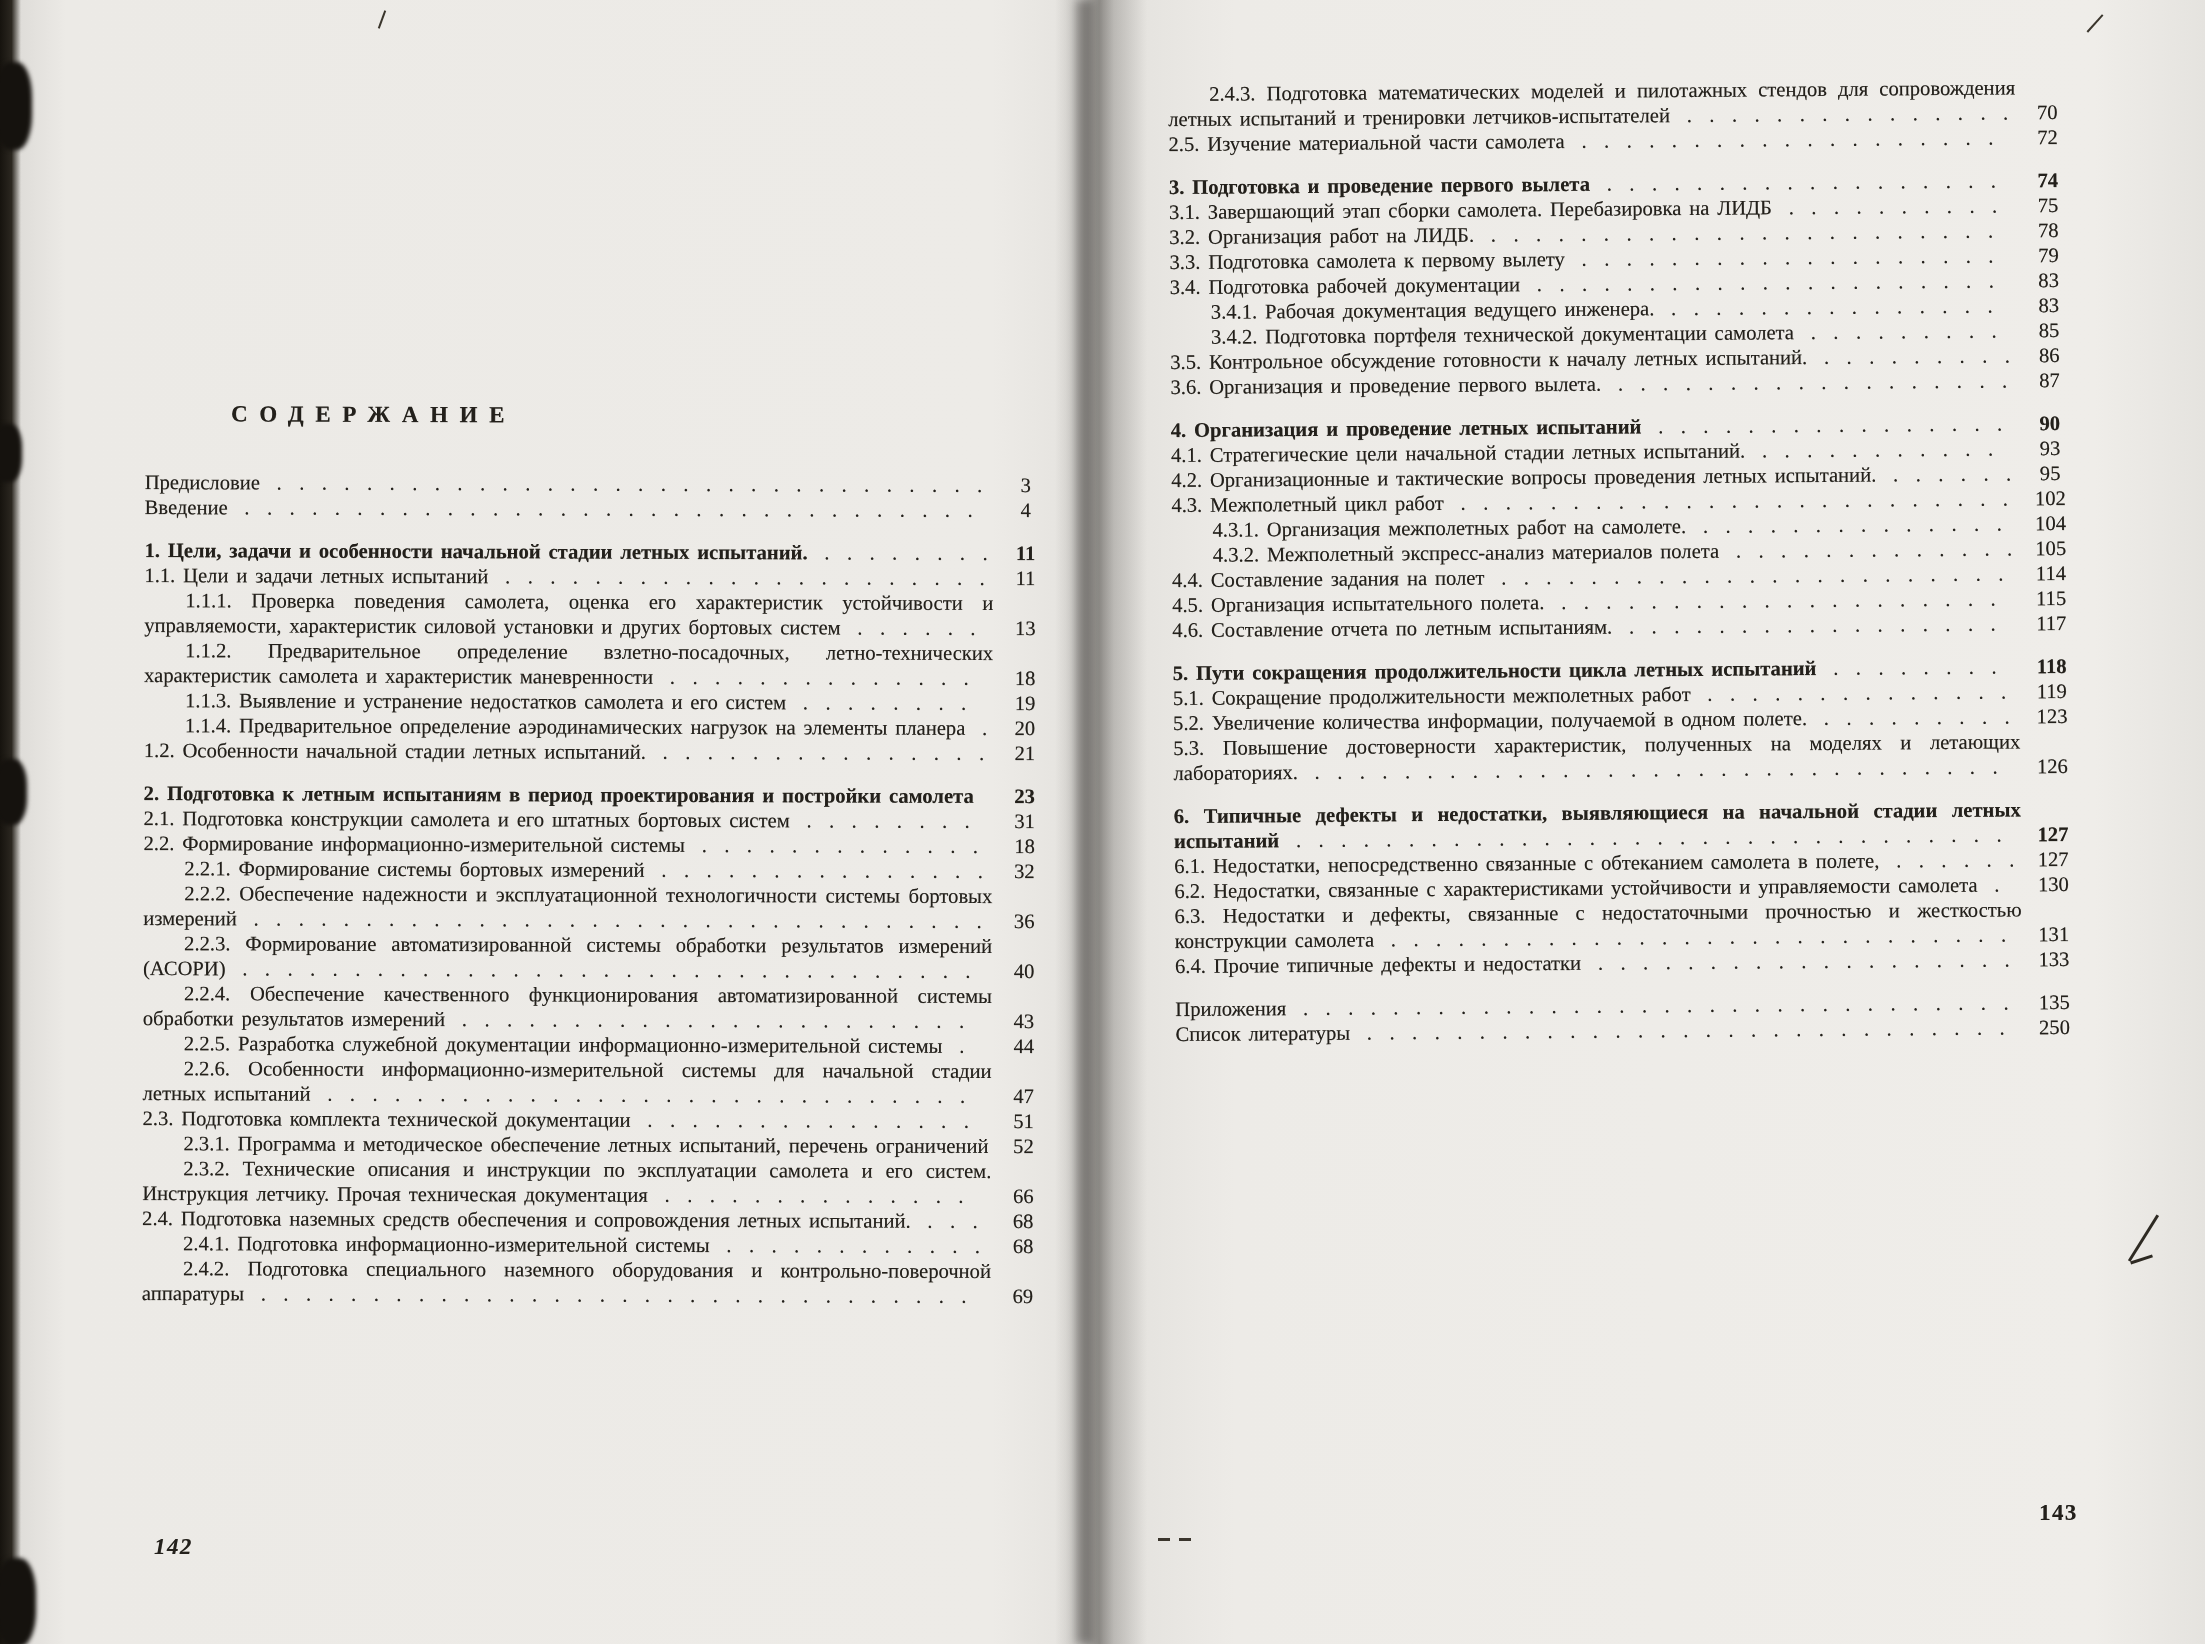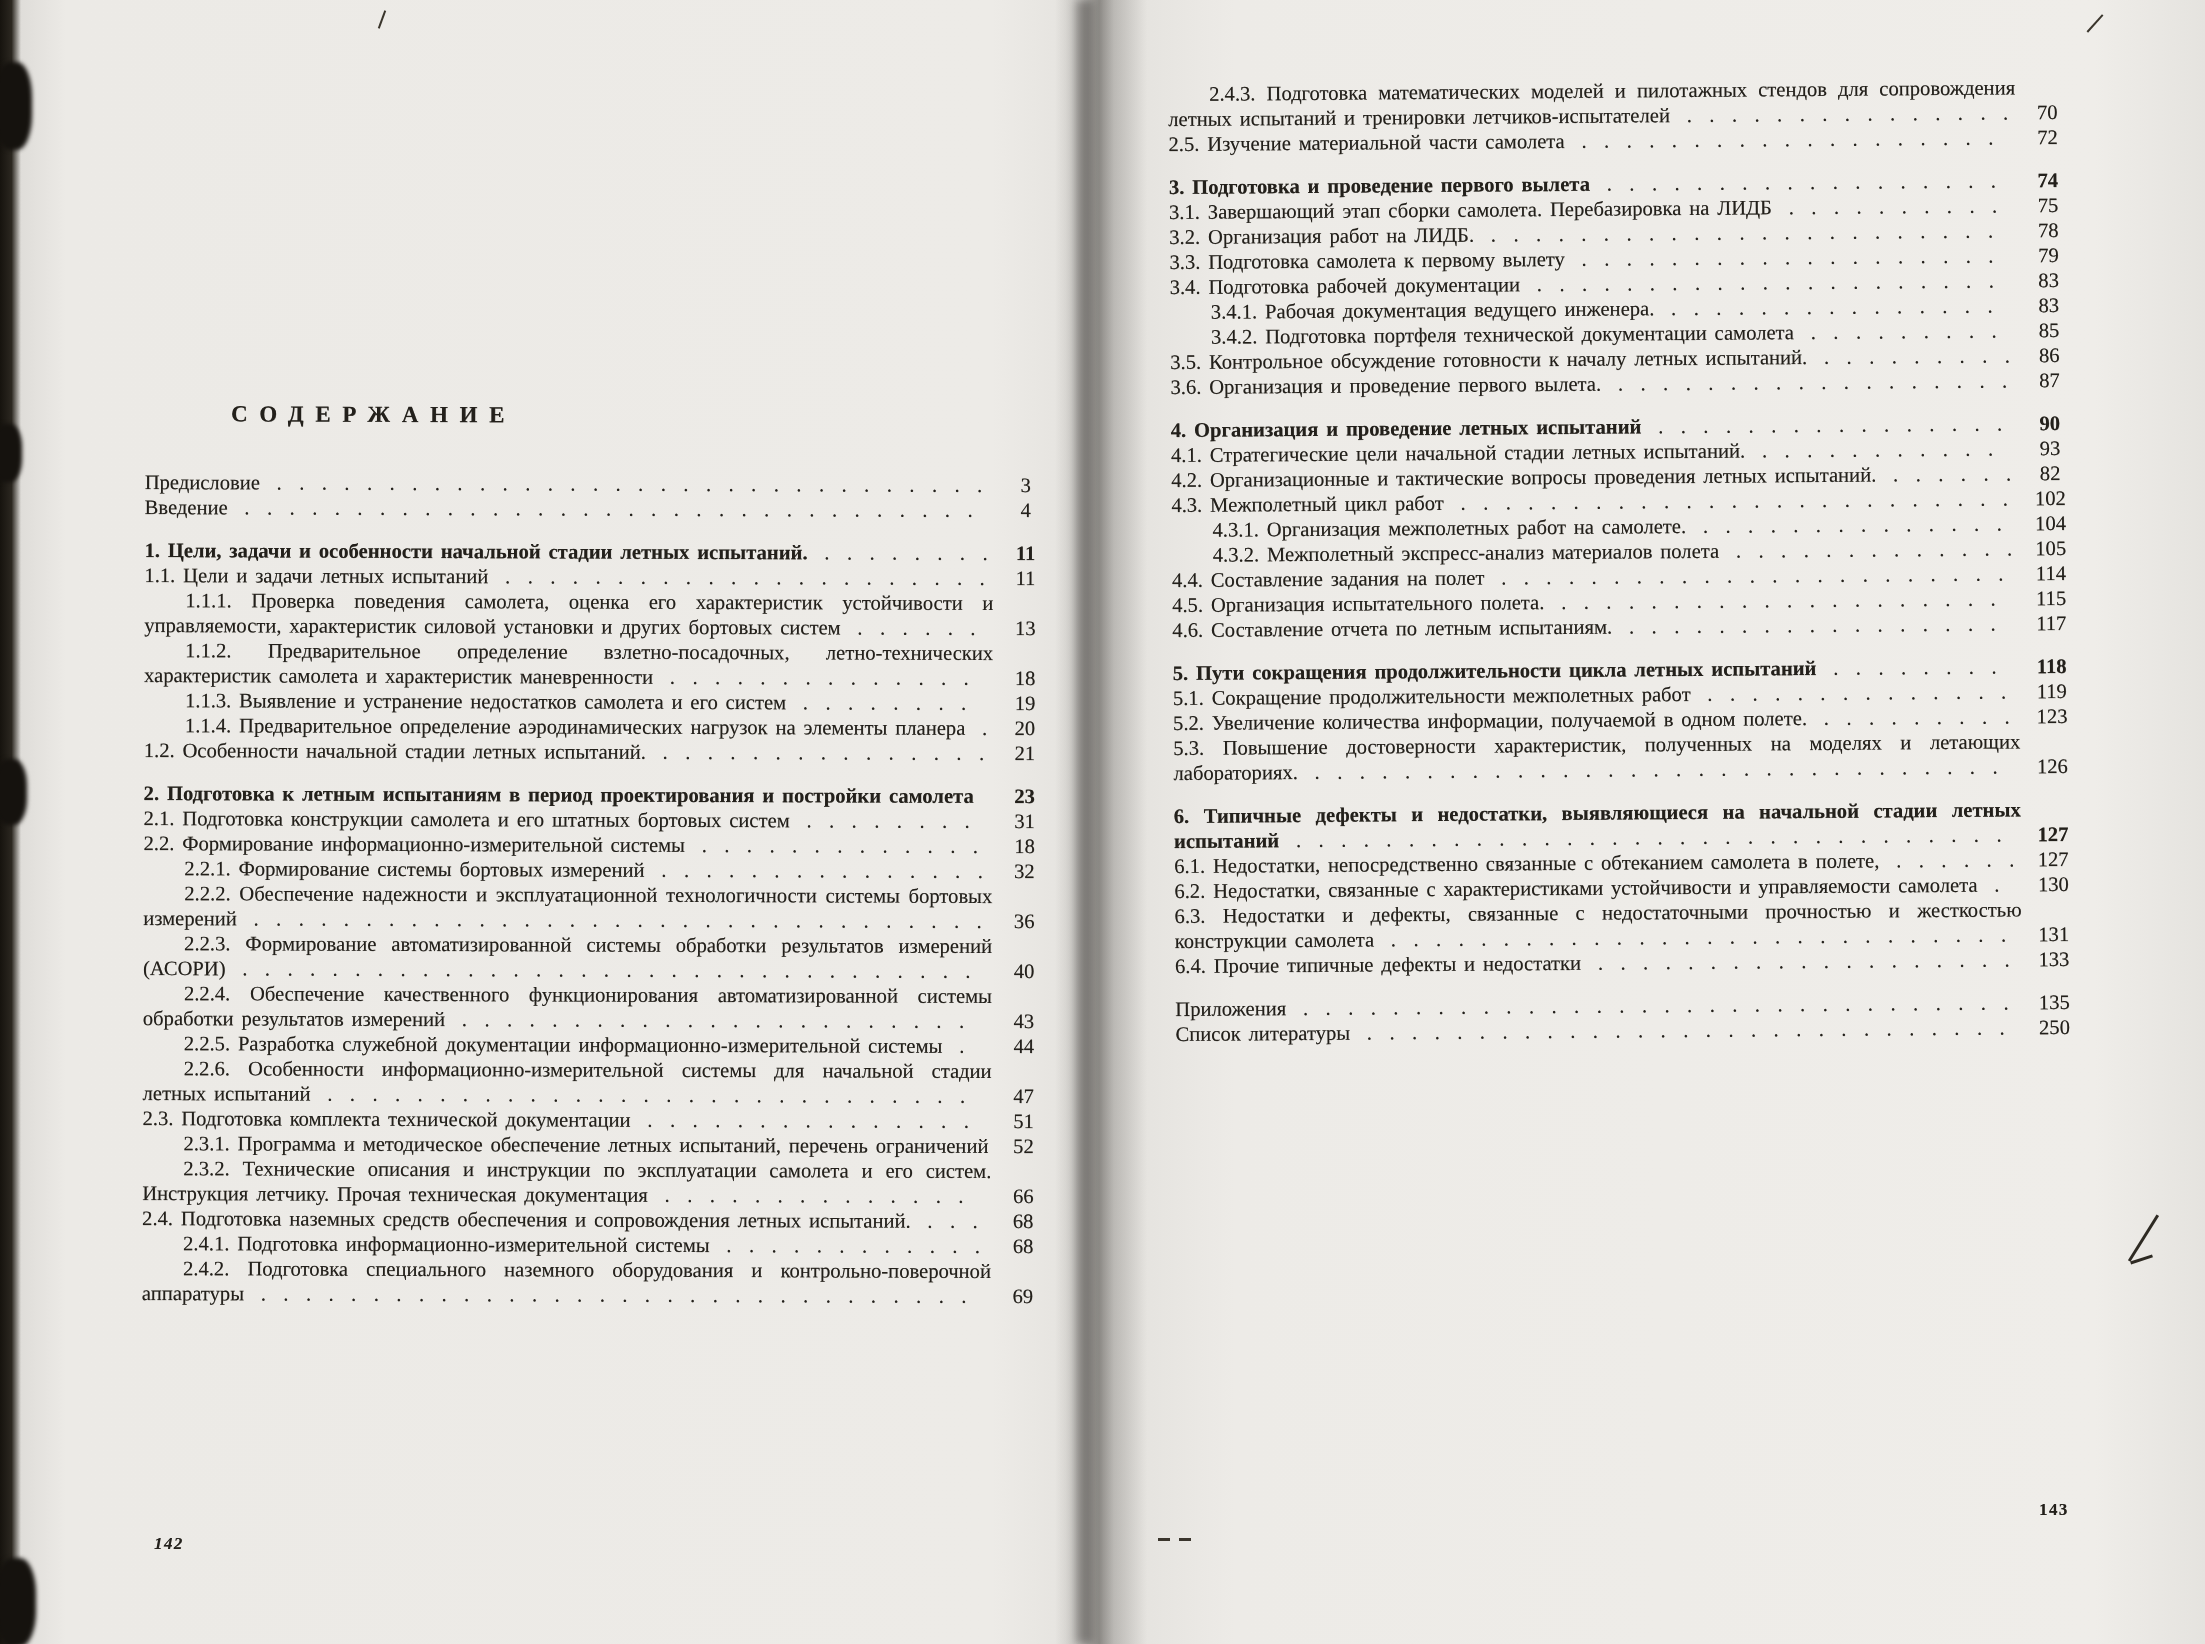--- a/index.html
+++ b/index.html
@@ -66,21 +66,21 @@
   .entry.bold { font-weight: bold; }
   .entry.ind1 { text-indent: 41px; }
   .dots { letter-spacing: 4.8px; margin-left: 4.1px; font-weight: normal; }
   .pg {
     position: absolute; right: 0; bottom: 0;
     width: 56px; text-align: center;
     font-size: 20.6px; line-height: 25px;
     text-indent: 0;
   }
   .folio {
-    position: absolute; font-size: 17px; letter-spacing: 1.4px; font-weight: bold;
+    position: absolute; font-size: 23px; letter-spacing: 1.4px; font-weight: bold;
     text-shadow: 0.2px 0.2px 0.3px rgba(30,26,20,0.45);
   }
   .folio-left  { left: 154px;  top: 1534px; font-style: italic; }
   .folio-right { left: 2039px; top: 1500px; }
 </style>
 </head>
 <body>
 
 <div class="paper-tint"></div>
 <div class="edge-strip"></div>
@@ -135,21 +135,21 @@
       <div class="entry"><span>3.1. Завершающий этап сборки самолета. Перебазировка на ЛИДБ</span><span class="dots"> . . . . . . . . . .</span><span class="pg">75</span></div>
       <div class="entry"><span>3.2. Организация работ на ЛИДБ.</span><span class="dots"> . . . . . . . . . . . . . . . . . . . . . . .</span><span class="pg">78</span></div>
       <div class="entry"><span>3.3. Подготовка самолета к первому вылету</span><span class="dots"> . . . . . . . . . . . . . . . . . . .</span><span class="pg">79</span></div>
       <div class="entry"><span>3.4. Подготовка рабочей документации</span><span class="dots"> . . . . . . . . . . . . . . . . . . . . .</span><span class="pg">83</span></div>
       <div class="entry ind1"><span>3.4.1. Рабочая документация ведущего инженера.</span><span class="dots"> . . . . . . . . . . . . . . .</span><span class="pg">83</span></div>
       <div class="entry ind1"><span>3.4.2. Подготовка портфеля технической документации самолета</span><span class="dots"> . . . . . . . . .</span><span class="pg">85</span></div>
       <div class="entry"><span>3.5. Контрольное обсуждение готовности к началу летных испытаний.</span><span class="dots"> . . . . . . . . .</span><span class="pg">86</span></div>
       <div class="entry"><span>3.6. Организация и проведение первого вылета.</span><span class="dots"> . . . . . . . . . . . . . . . . . .</span><span class="pg">87</span></div>
       <div class="entry bold gap"><span>4. Организация и проведение летных испытаний</span><span class="dots"> . . . . . . . . . . . . . . . .</span><span class="pg">90</span></div>
       <div class="entry"><span>4.1. Стратегические цели начальной стадии летных испытаний.</span><span class="dots"> . . . . . . . . . . .</span><span class="pg">93</span></div>
-      <div class="entry"><span>4.2. Организационные и тактические вопросы проведения летных испытаний.</span><span class="dots"> . . . . . .</span><span class="pg">82</span></div>
+      <div class="entry"><span>4.2. Организационные и тактические вопросы проведения летных испытаний.</span><span class="dots"> . . . . . .</span><span class="pg">95</span></div>
       <div class="entry"><span>4.3. Межполетный цикл работ</span><span class="dots"> . . . . . . . . . . . . . . . . . . . . . . . . .</span><span class="pg">102</span></div>
       <div class="entry ind1"><span>4.3.1. Организация межполетных работ на самолете.</span><span class="dots"> . . . . . . . . . . . . . .</span><span class="pg">104</span></div>
       <div class="entry ind1"><span>4.3.2. Межполетный экспресс-анализ материалов полета</span><span class="dots"> . . . . . . . . . . . . .</span><span class="pg">105</span></div>
       <div class="entry"><span>4.4. Составление задания на полет</span><span class="dots"> . . . . . . . . . . . . . . . . . . . . . . .</span><span class="pg">114</span></div>
       <div class="entry"><span>4.5. Организация испытательного полета.</span><span class="dots"> . . . . . . . . . . . . . . . . . . . .</span><span class="pg">115</span></div>
       <div class="entry"><span>4.6. Составление отчета по летным испытаниям.</span><span class="dots"> . . . . . . . . . . . . . . . . .</span><span class="pg">117</span></div>
       <div class="entry bold gap"><span>5. Пути сокращения продолжительности цикла летных испытаний</span><span class="dots"> . . . . . . . .</span><span class="pg">118</span></div>
       <div class="entry"><span>5.1. Сокращение продолжительности межполетных работ</span><span class="dots"> . . . . . . . . . . . . . .</span><span class="pg">119</span></div>
       <div class="entry"><span>5.2. Увеличение количества информации, получаемой в одном полете.</span><span class="dots"> . . . . . . . . .</span><span class="pg">123</span></div>
       <div class="entry"><span>5.3. Повышение достоверности характеристик, полученных на моделях и летающих лабораториях.</span><span class="dots"> . . . . . . . . . . . . . . . . . . . . . . . . . . . . . . .</span><span class="pg">126</span></div>

